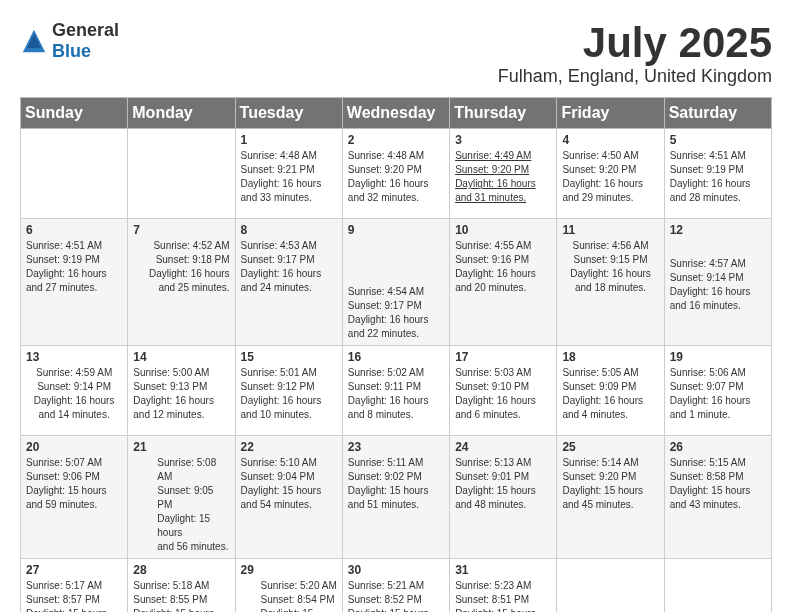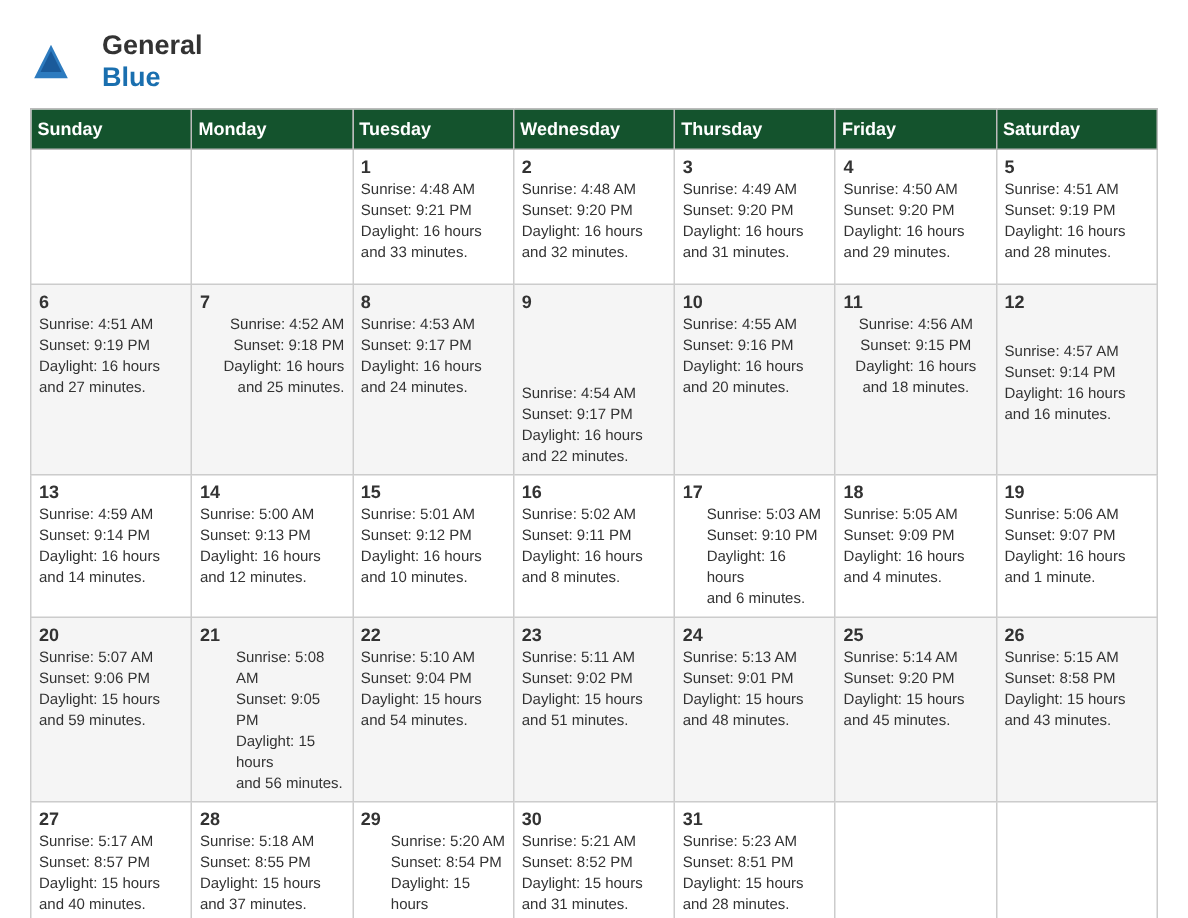--- a/index.html
+++ b/index.html
@@ -12,21 +12,21 @@
     }
     .header {
       display: flex;
       align-items: flex-start;
       justify-content: space-between;
       margin-bottom: 10px;
     }
     .logo {
       display: flex;
       align-items: center;
-      gap: 20px;
+      gap: 4px;
     }
     .logo-text-general {
       font-size: 18px;
       font-weight: bold;
       color: #333;
     }
     .logo-text-blue {
       font-size: 18px;
       font-weight: bold;
       color: #1a6faf;
@@ -48,23 +48,23 @@
     .location-title {
       font-size: 18px;
       color: #333;
     }
     table {
       width: 100%;
       border-collapse: collapse;
       table-layout: fixed;
     }
     thead th {
-      background-color: #14532d;
+      background-color: #737373;
       color: #fff;
-      font-size: 12px;
+      font-size: 16px;
       font-weight: bold;
       padding: 6px 4px;
       text-align: left;
       border: 1px solid #bbb;
     }
     tbody td {
       border: 1px solid #ccc;
       vertical-align: top;
       padding: 4px 5px;
       font-size: 10px;
@@ -93,20 +93,24 @@
   <div class="logo">
     <svg class="logo-icon" viewBox="0 0 40 40" xmlns="http://www.w3.org/2000/svg">
       <polygon points="20,4 36,36 4,36" fill="#2d7bbf"></polygon>
       <polygon points="20,10 30,30 10,30" fill="#1a5a9a"></polygon>
     </svg>
     <div>
       <span class="logo-text-general">General</span><br>
       <span class="logo-text-blue">Blue</span>
     </div>
   </div>
+  <div class="title-area">
+    <div class="month-title">July 2025</div>
+    <div class="location-title">Fulham, England, United Kingdom</div>
+  </div>
 </div>
 
 <table>
   <thead>
     <tr id="header-row">
     <th>Sunday</th>
         <th>Monday</th>
         <th>Tuesday</th>
         <th>Wednesday</th>
         <th>Thursday</th>
@@ -127,21 +131,21 @@
         </td>
         <td>
           <span class="day-number">2</span>
           <div class="cell-content" style="white-space: pre-line;">Sunrise: 4:48 AM
 Sunset: 9:20 PM
 Daylight: 16 hours
 and 32 minutes.</div>
         </td>
         <td>
           <span class="day-number">3</span>
-          <div class="cell-content" style="white-space: pre-line;">Sunrise: 4:49 AM
+          <div class="cell-content" style="white-space: pre-line; text-decoration: underline;">Sunrise: 4:49 AM
 Sunset: 9:20 PM
 Daylight: 16 hours
 and 31 minutes.</div>
         </td>
         <td>
           <span class="day-number">4</span>
           <div class="cell-content" style="white-space: pre-line;">Sunrise: 4:50 AM
 Sunset: 9:20 PM
 Daylight: 16 hours
 and 29 minutes.</div>
@@ -201,21 +205,21 @@
           <span class="day-number">12</span>
           <div class="cell-content" style="white-space: pre-line; margin-top: 20px;">Sunrise: 4:57 AM
 Sunset: 9:14 PM
 Daylight: 16 hours
 and 16 minutes.</div>
         </td>
       </tr>
       <tr>
         <td>
           <span class="day-number">13</span>
-          <div class="cell-content" style="white-space: pre-line;">Sunrise: 4:59 AM
+          <div class="cell-content" style="white-space: pre-line; text-align: center;">Sunrise: 4:59 AM
 Sunset: 9:14 PM
 Daylight: 16 hours
 and 14 minutes.</div>
         </td>
         <td>
           <span class="day-number">14</span>
           <div class="cell-content" style="white-space: pre-line;">Sunrise: 5:00 AM
 Sunset: 9:13 PM
 Daylight: 16 hours
 and 12 minutes.</div>
@@ -229,21 +233,21 @@
         </td>
         <td>
           <span class="day-number">16</span>
           <div class="cell-content" style="white-space: pre-line;">Sunrise: 5:02 AM
 Sunset: 9:11 PM
 Daylight: 16 hours
 and 8 minutes.</div>
         </td>
         <td>
           <span class="day-number">17</span>
-          <div class="cell-content" style="white-space: pre-line; margin-left: 16px;">Sunrise: 5:03 AM
+          <div class="cell-content" style="white-space: pre-line;">Sunrise: 5:03 AM
 Sunset: 9:10 PM
 Daylight: 16 hours
 and 6 minutes.</div>
         </td>
         <td>
           <span class="day-number">18</span>
           <div class="cell-content" style="white-space: pre-line;">Sunrise: 5:05 AM
 Sunset: 9:09 PM
 Daylight: 16 hours
 and 4 minutes.</div>

